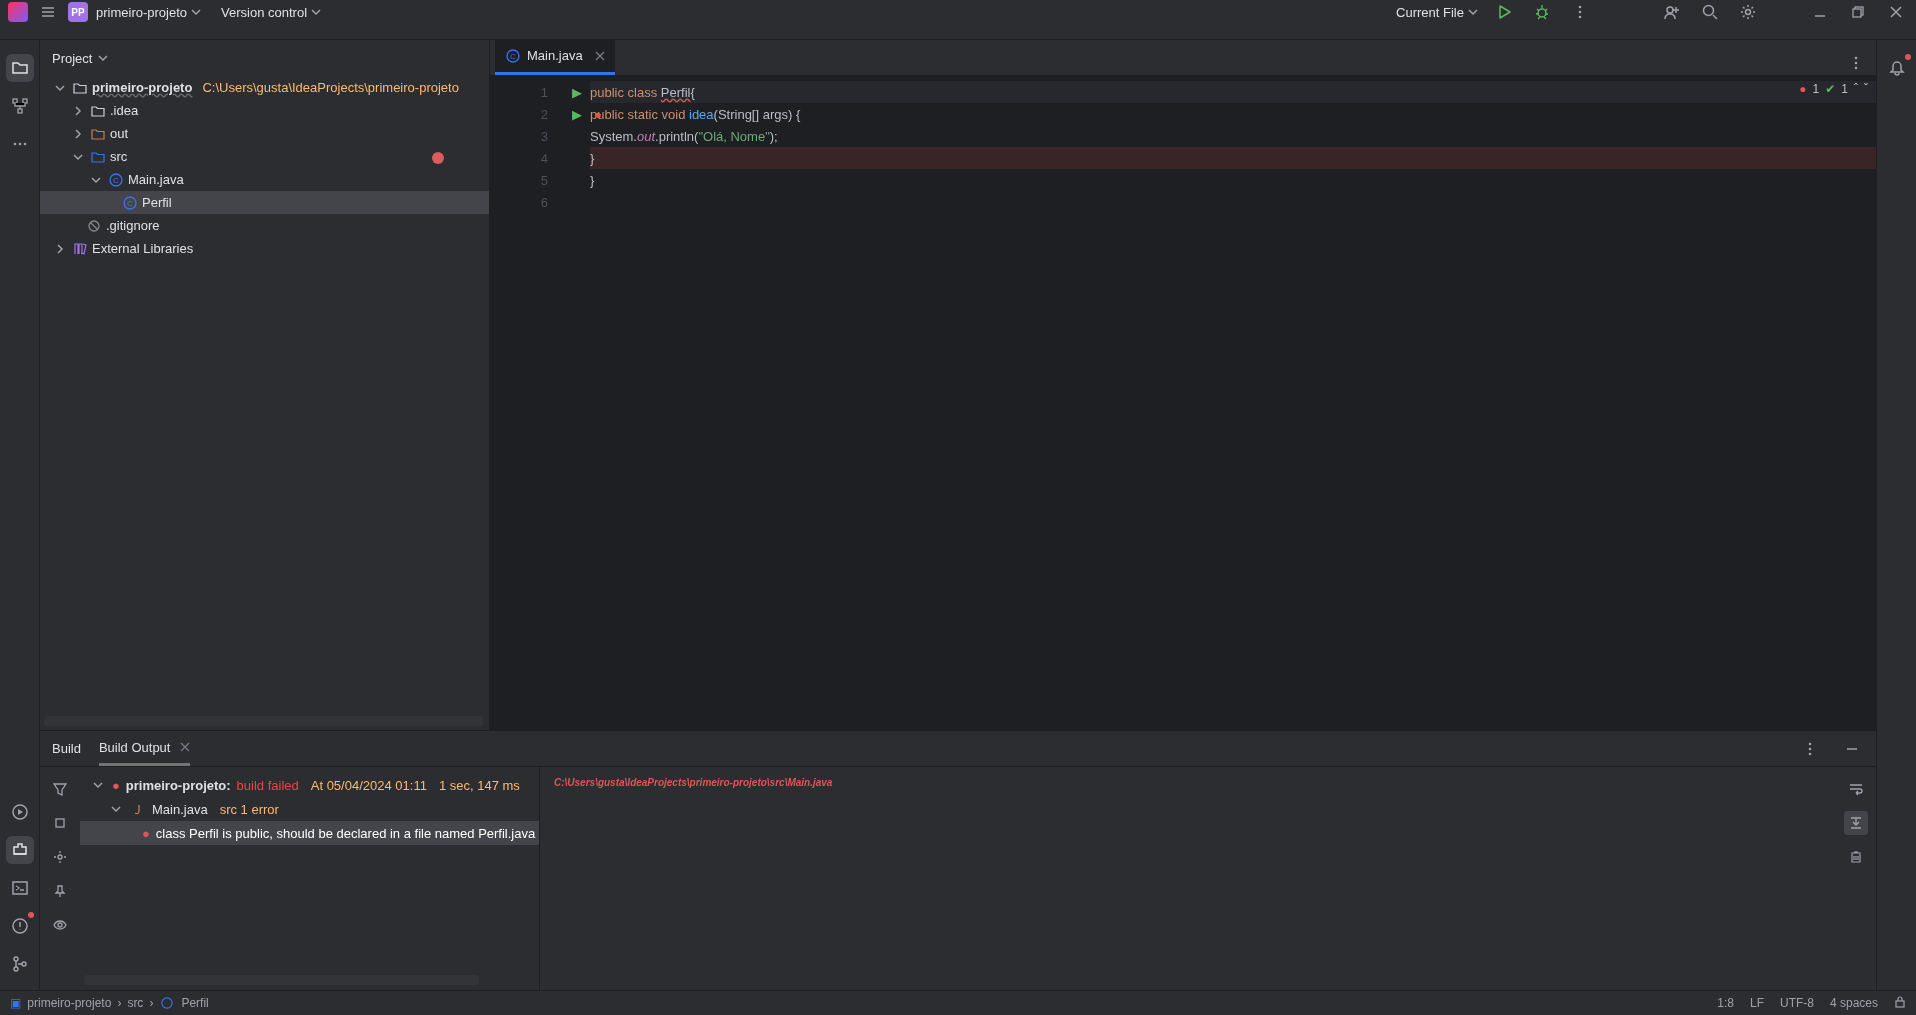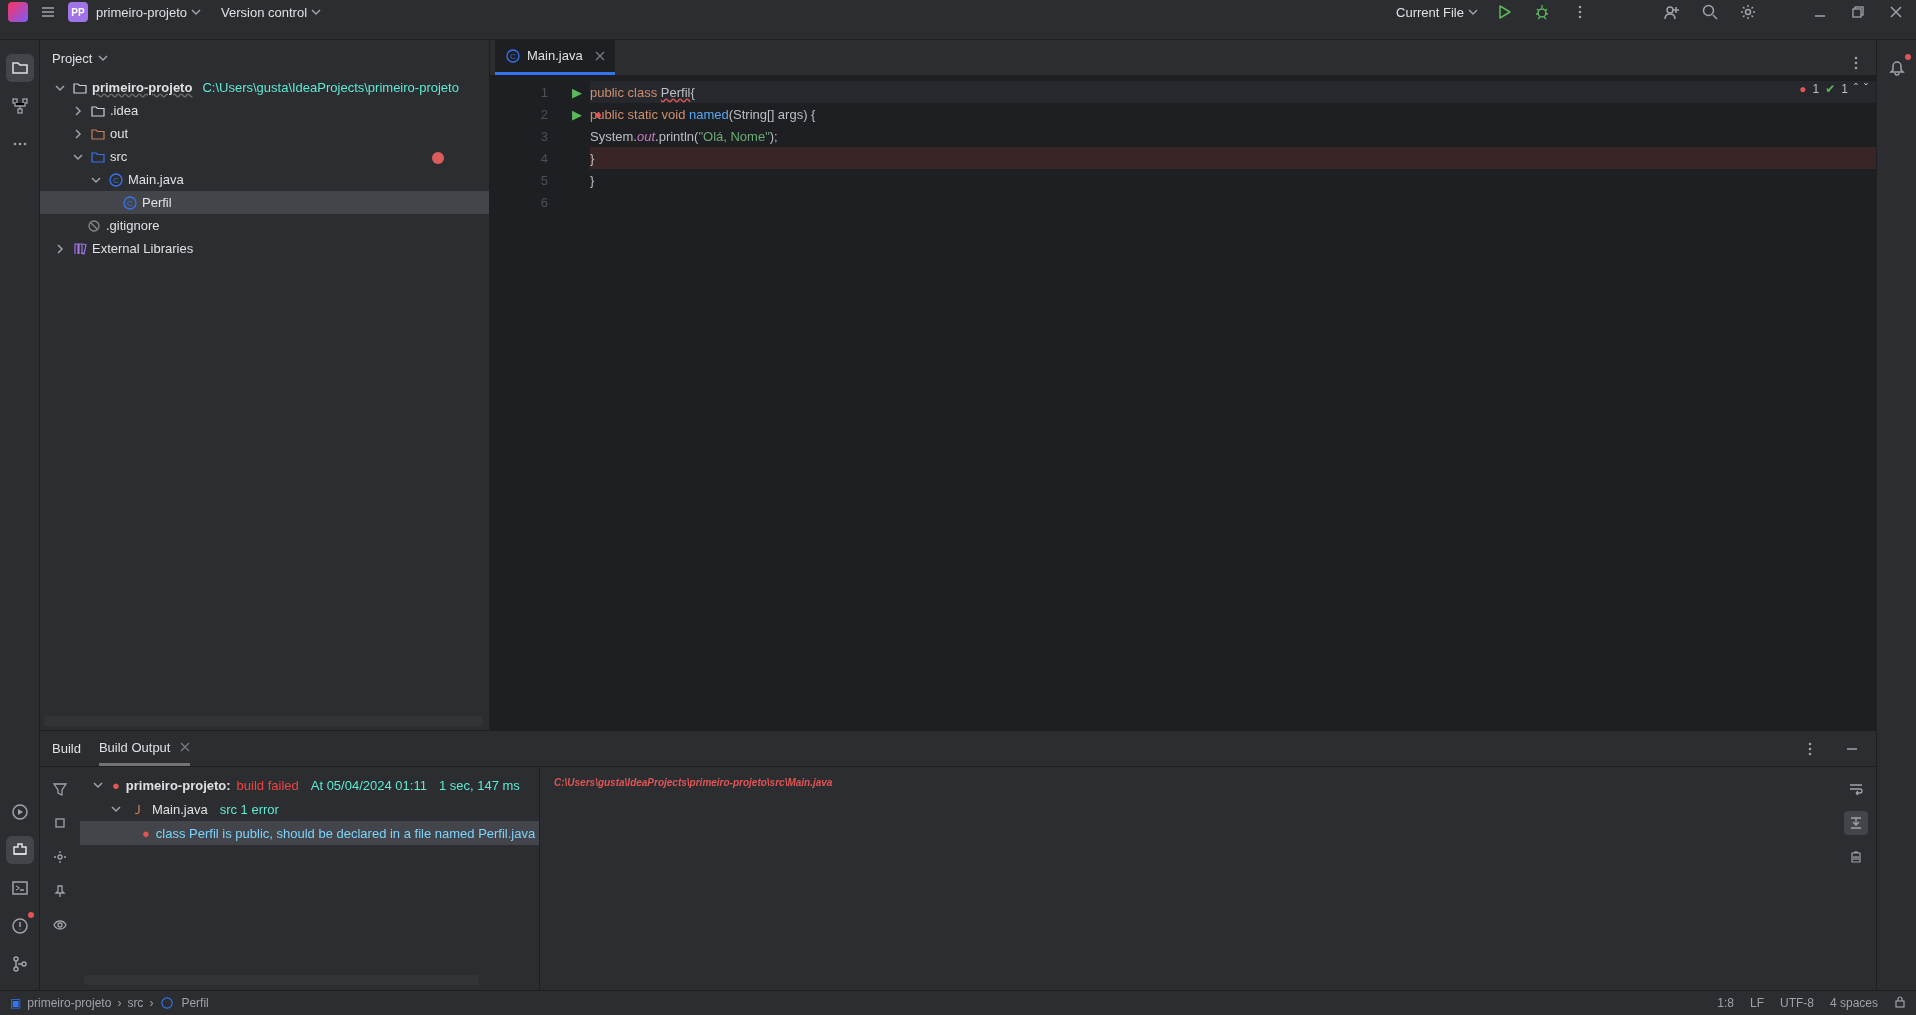--- a/index.html
+++ b/index.html
@@ -24,21 +24,21 @@
     .content-area { flex: 1; display: flex; flex-direction: column; }
     .upper-pane { flex: 1; display: flex; min-height: 0; }
 
     .project-panel { width: 450px; background: #2b2d30; display: flex; flex-direction: column; border-right: 1px solid #1e1f22; }
     .project-header { height: 36px; display: flex; align-items: center; padding: 0 12px; color: #dfe1e5; font-size: 13px; gap: 6px; }
     .project-tree { flex: 1; overflow: auto; padding: 0; }
     .tree-item { display: flex; align-items: center; height: 23px; cursor: pointer; gap: 4px; white-space: nowrap; }
     .tree-item.selected { background: #43454a; }
     .tree-text { color: #dfe1e5; }
     .tree-text.bold { font-weight: bold; text-decoration: underline wavy #6b6d70; }
-    .tree-muted { color: #5eead4; margin-left: 6px; }
+    .tree-muted { color: #fdba74; margin-left: 6px; }
     .chevron { width: 16px; display: flex; justify-content: center; color: #a0a2a8; }
     .type-icon { width: 16px; height: 16px; display: flex; align-items: center; justify-content: center; }
     .folder-ico { color: #ced0d6; }
     .class-ico { color: #57965c; }
 
     .editor-area { flex: 1; display: flex; flex-direction: column; background: #1e1f22; }
     .tab-bar { height: 36px; display: flex; align-items: flex-end; background: #2b2d30; border-bottom: 1px solid #1e1f22; padding-left: 5px; }
     .tab { height: 36px; display: flex; align-items: center; padding: 0 10px; gap: 6px; background: #1e1f22; border-bottom: 3px solid #3574f0; color: #dfe1e5; }
     .tab-bar-right { margin-left: auto; display: flex; align-items: center; padding-right: 8px; }
     .editor-content { flex: 1; display: flex; position: relative; font-family: 'Consolas', 'Courier New', monospace; font-size: 13px; }
@@ -389,21 +389,21 @@
               </div>
             <div class="gutter-line">
                 <span>5</span>
               </div>
             <div class="gutter-line">
                 <span>6</span>
               </div>
           </div>
           <div class="code-lines">
             <div class="code-line highlight-line"><span class="kw">public </span><span class="kw">class </span><span class="class-name" style="text-decoration:underline wavy #e05555">Perfil</span><span class="plain">{</span></div>
-            <div class="code-line">    <span class="kw">public static void </span><span class="method">named</span><span class="plain">(String[] args) {</span></div>
+            <div class="code-line">    <span class="kw">public static void </span><span class="method">idea</span><span class="plain">(String[] args) {</span></div>
             <div class="code-line">        <span class="plain">System.</span><span class="field">out</span><span class="plain">.println(</span><span class="str">"Olá, Nome"</span><span class="plain">);</span></div>
             <div class="code-line error-line">    <span class="plain">}</span></div>
             <div class="code-line"><span class="plain">}</span></div>
           </div>
           <div class="error-marks">
             <span style="color:#e05555">●</span>
               <span>1</span>
             <span style="color:#5cb85c">✔</span>
               <span>1</span>
             <span>ˆ</span>
@@ -488,21 +488,21 @@
             <span class="type-icon" style="color:#c77d55">
                 <svg width="12" height="12" viewBox="0 0 12 12">
                   <path d="M3 10c2 1 4 1 4-2V2" stroke="currentColor" fill="none" stroke-width="1.3"></path>
                 </svg>
               </span>
             <span style="color:#dfe1e5">Main.java</span>
             <span class="tree-muted">src 1 error</span>
           </div>
           <div class="build-row selected" style="padding-left:62px;">
             <span style="color:#e05555">●</span>
-            <span style="color:#7dd3fc">class Perfil is public, should be declared in a file named Perfil.java</span>
+            <span style="color:#ffffff">class Perfil is public, should be declared in a file named Perfil.java</span>
           </div>
           <div style="height:130px"></div>
           <div class="scroll-affordance" style="width:86%"></div>
         </div>
         <div class="build-output">
           <div class="err-path bold-red">C:\Users\gusta\IdeaProjects\primeiro-projeto\src\Main.java</div>
         </div>
         <div class="build-right-bar">
           <div class="icon-btn">
               <svg width="16" height="16" viewBox="0 0 16 16">

